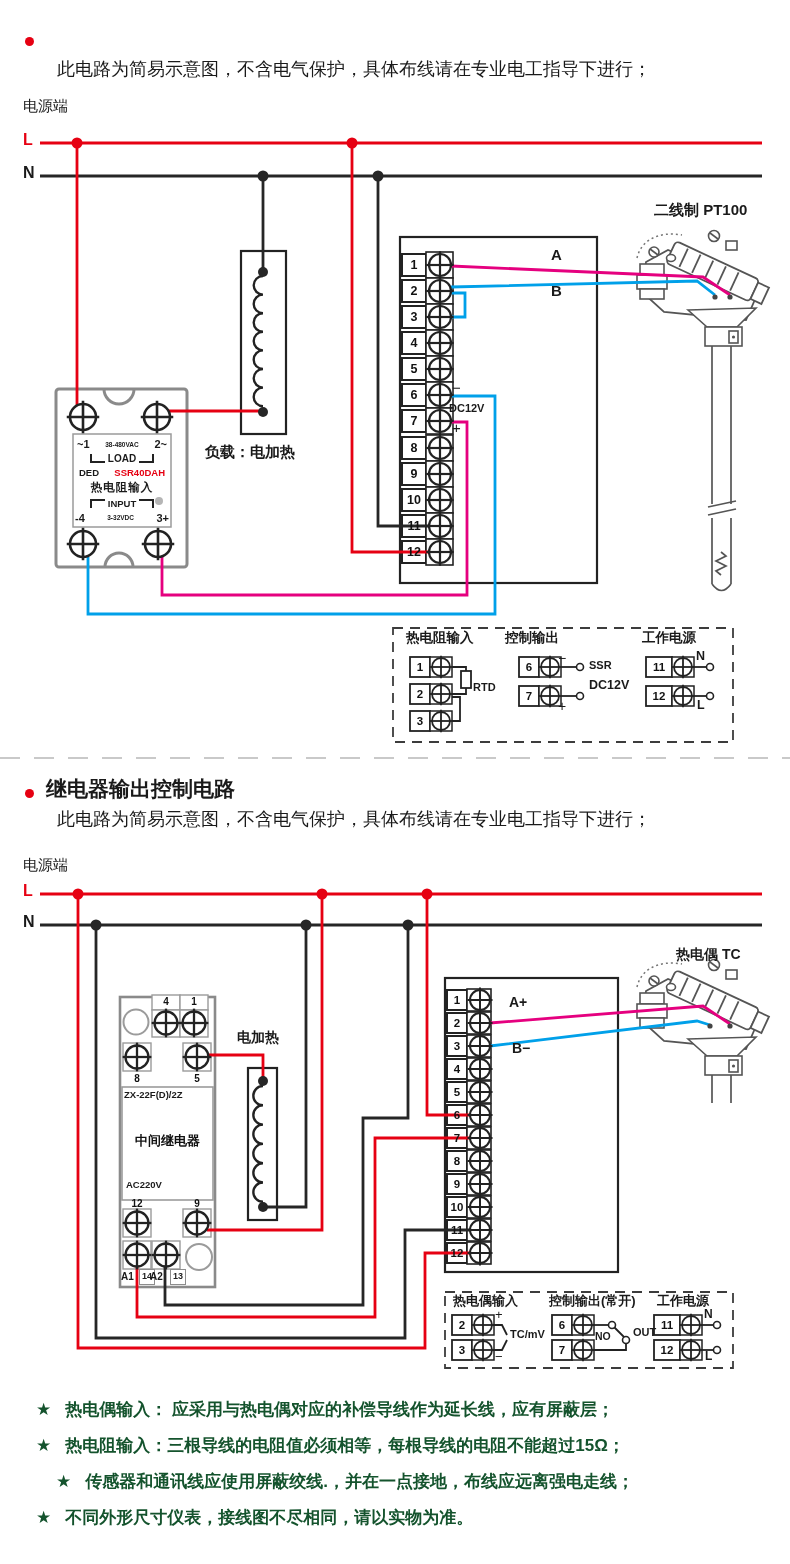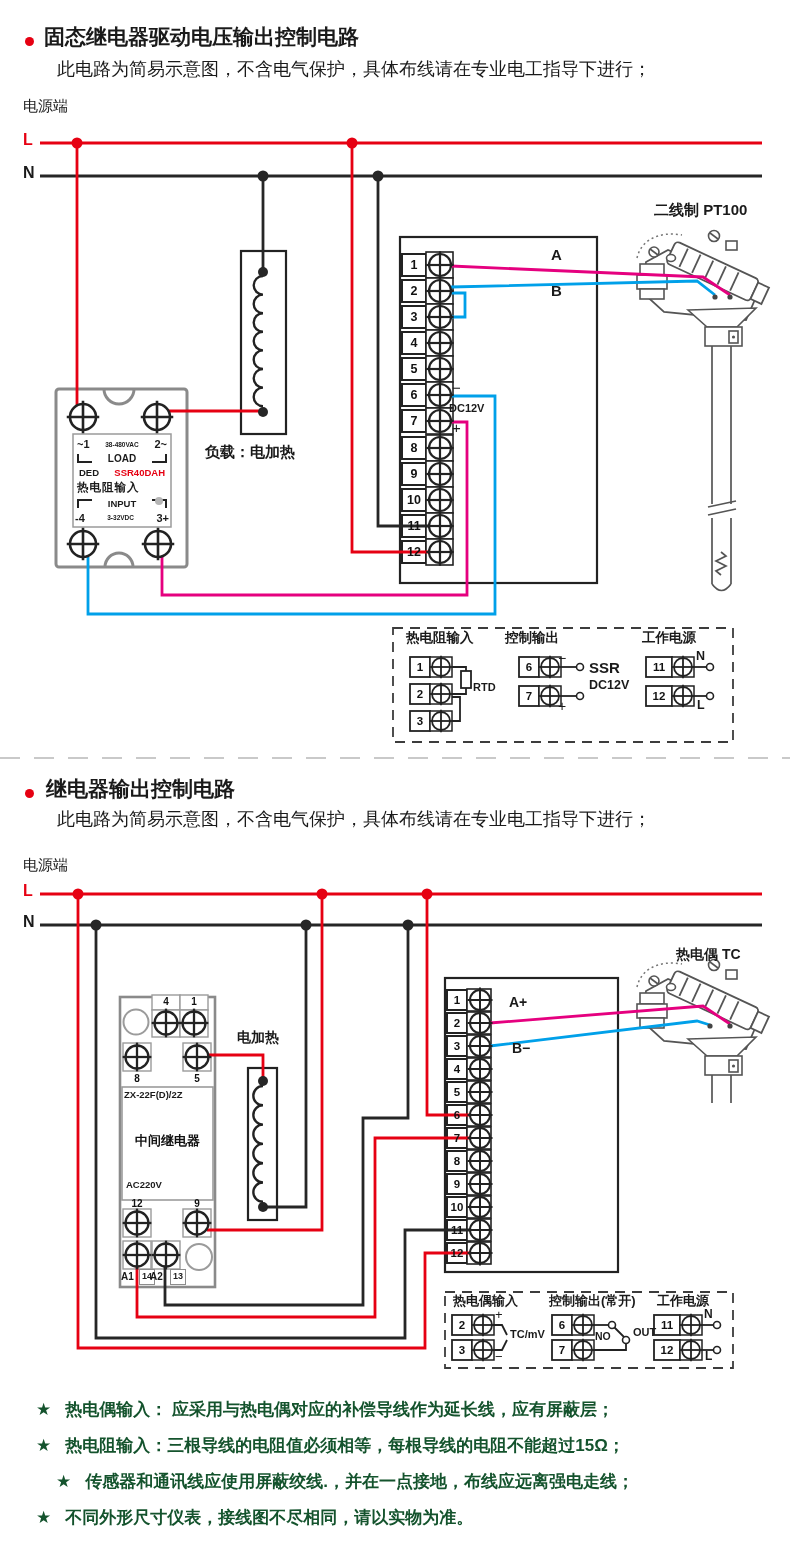--- a/index.html
+++ b/index.html
@@ -6,21 +6,21 @@
   #stage{position:relative;width:790px;height:1564px;background:#fff;overflow:hidden;
          font-family:"Liberation Sans","DejaVu Sans",sans-serif;color:#1a1a1a;}
   #stage svg{position:absolute;left:0;top:0;}
   .t{position:absolute;white-space:nowrap;line-height:1.15;}
   .b{font-weight:700;}
   .num{position:absolute;text-align:center;font-weight:700;color:#111;}
   .bullet{position:absolute;width:9px;height:9px;border-radius:50%;background:#e60012;}
   .ssrbox{position:absolute;left:73px;top:435px;width:98px;height:92px;display:flex;
           flex-direction:column;justify-content:space-between;padding:3px 0;box-sizing:border-box;}
   .srow{display:flex;align-items:center;justify-content:space-between;padding:0 4px;font-weight:700;color:#1a1a1a;}
-  .srow.c{}
+  .srow.c{justify-content:center;}
   .bl{width:13px;height:7px;border-left:2px solid #222;border-bottom:2px solid #222;}
   .br{width:13px;height:7px;border-right:2px solid #222;border-bottom:2px solid #222;}
   .btl{width:13px;height:7px;border-left:2px solid #222;border-top:2px solid #222;}
   .btr{width:13px;height:7px;border-right:2px solid #222;border-top:2px solid #222;}
   .ledot{position:absolute;left:82px;top:62px;width:8px;height:8px;border-radius:50%;background:#b5b5b5;}
   .smallbox{position:absolute;border:1.5px solid #8d8d8d;text-align:center;font-weight:700;color:#222;}
   .note{position:absolute;left:36px;font-size:17px;font-weight:600;color:#14532d;white-space:nowrap;}
   .note .star{margin-right:14px;}
 </style>
 </head>
@@ -316,21 +316,20 @@
   <use href="#sc" transform="translate(483,1325) scale(0.9)"></use>
         <use href="#sc" transform="translate(483,1350) scale(0.9)"></use>
         <use href="#sc" transform="translate(583,1325) scale(0.9)"></use>
         <use href="#sc" transform="translate(583,1350) scale(0.9)"></use>
         <use href="#sc" transform="translate(691,1325) scale(0.9)"></use>
         <use href="#sc" transform="translate(691,1350) scale(0.9)"></use>
 </g>
 </svg>
 
 <div class="bullet" style="left:25px;top:37px;"></div>
-<div class="t b" style="left:44px;top:25px;font-size:21px;">固态继电器驱动电压输出控制电路</div>
 <div class="t" style="left:57px;top:59px;font-size:18px;font-weight:500;">此电路为简易示意图，不含电气保护，具体布线请在专业电工指导下进行；</div>
 <div class="t" style="left:23px;top:97px;font-size:15px;">电源端</div>
 <div class="t b" style="left:23px;top:131px;font-size:16px;color:#e60012;">L</div>
 <div class="t b" style="left:23px;top:164px;font-size:16px;">N</div>
 
 <div class="ssrbox">
   <div class="srow" style="font-size:11px;">
         <span>~1</span>
         <span style="font-size:6.5px;">38-480VAC</span>
         <span>2~</span>
@@ -384,21 +383,21 @@
 
 <div class="t b" style="left:406px;top:630px;font-size:13.5px;">热电阻输入</div>
 <div class="num" style="left:410px;top:657px;width:20px;height:20px;line-height:20px;font-size:11.5px;">1</div>
 <div class="num" style="left:410px;top:684px;width:20px;height:20px;line-height:20px;font-size:11.5px;">2</div>
 <div class="num" style="left:410px;top:711px;width:20px;height:20px;line-height:20px;font-size:11.5px;">3</div>
 <div class="t b" style="left:473px;top:681px;font-size:11px;">RTD</div>
 <div class="t b" style="left:505px;top:630px;font-size:13.5px;">控制输出</div>
 <div class="num" style="left:519px;top:657px;width:20px;height:20px;line-height:20px;font-size:11.5px;">6</div>
 <div class="num" style="left:519px;top:686px;width:20px;height:20px;line-height:20px;font-size:11.5px;">7</div>
 <div class="t" style="left:558px;top:650px;font-size:14px;">−</div>
-<div class="t b" style="left:589px;top:659px;font-size:15px;">SSR</div>
+<div class="t b" style="left:589px;top:659px;font-size:11px;">SSR</div>
 <div class="t b" style="left:589px;top:678px;font-size:12.5px;">DC12V</div>
 <div class="t" style="left:558px;top:698px;font-size:14px;">+</div>
 <div class="t b" style="left:642px;top:630px;font-size:13.5px;">工作电源</div>
 <div class="num" style="left:646px;top:657px;width:26px;height:20px;line-height:20px;font-size:11.5px;">11</div>
 <div class="num" style="left:646px;top:686px;width:26px;height:20px;line-height:20px;font-size:11.5px;">12</div>
 <div class="t b" style="left:696px;top:649px;font-size:12.5px;">N</div>
 <div class="t b" style="left:697px;top:698px;font-size:12.5px;">L</div>
 
 <div class="bullet" style="left:25px;top:789px;"></div>
 <div class="t b" style="left:46px;top:777px;font-size:21px;">继电器输出控制电路</div>

